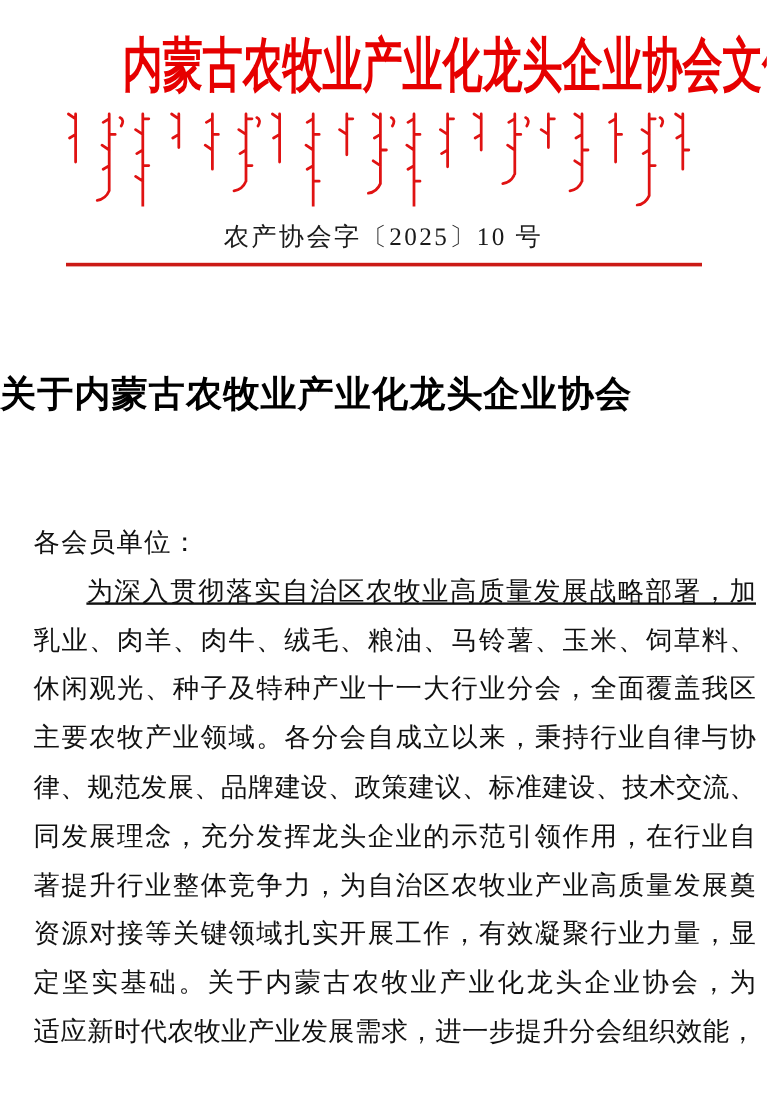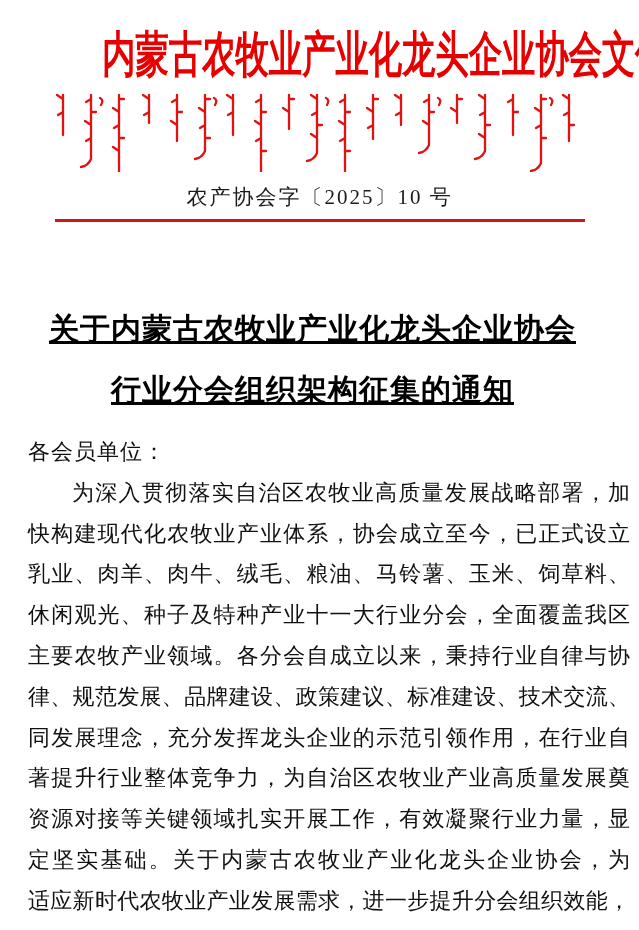--- a/index.html
+++ b/index.html
@@ -48,27 +48,26 @@
   .red-rule {
     position: absolute;
     top: 219px; left: 55px;
     width: 530px; height: 3px;
     background: #cb1a15;
   }
   
   .title-block {
     position: absolute;
     top: 298px; left: 0; width: 625px;
-    text-align: center;
+    text-align: left;
     font-weight: bold;
     color: #000000;
     font-size: 30px;
     line-height: 61px;
     margin: 0;
-    text-decoration: underline;
   }
   .t-line { display: block; letter-spacing: 1px; }
   
   .body-block {
     position: absolute;
     top: 432px; left: 28px;
     width: 602px;
     font-size: 22px;
     color: #111111;
   }
@@ -77,46 +76,44 @@
     line-height: 40.8px;
     text-align: justify;
     text-align-last: justify;
     white-space: nowrap;
   }
   .bline.salutation {
     text-align: center;
     text-align-last: left;
     letter-spacing: 1px;
   }
-  .bline.indent { text-indent: 2em; }
+  .bline.indent { text-indent: 2em; text-decoration: underline; }
 </style>
 </head>
 <body>
 
 <div class="page">
 
   <div class="org-title" style="color: rgb(230, 0, 0);">内蒙古农牧业产业化龙头企业协会文件</div>
 
   <svg class="mongol-band" id="mongol-svg" viewBox="0 0 534 82">
       <path d="M10 5 V45 M10 9 l-6 -4 M10 22 l-5 3 M38 5 V69 M38 9 l-5 3 M38 22 h5 M38 35 l-6 -4 M38 48 l-5 3 M38 69 q-3 7 -10 8 M47 8 q4 2 1 7 M66 5 V85 M66 9 h5 M66 22 l-6 -4 M66 35 l-5 3 M66 48 h5 M66 61 l-6 -4 M66 85 q-3 7 -10 8 M96 5 V33 M96 9 l-6 -4 M96 22 l-5 3 M124 5 V51 M124 9 l-5 3 M124 22 h5 M124 35 l-6 -4 M152 5 V61 M152 9 h5 M152 22 l-6 -4 M152 35 l-5 3 M152 48 h5 M152 61 q-3 7 -10 8 M161 8 q4 2 1 7 M180 5 V45 M180 9 l-6 -4 M180 22 l-5 3 M208 5 V87 M208 9 l-5 3 M208 22 h5 M208 35 l-6 -4 M208 48 l-5 3 M208 61 h5 M208 87 q-3 7 -10 8 M236 5 V39 M236 9 h5 M236 22 l-6 -4 M264 5 V63 M264 9 l-6 -4 M264 22 l-5 3 M264 35 h5 M264 48 l-6 -4 M264 63 q-3 7 -10 8 M273 8 q4 2 1 7 M292 5 V83 M292 9 l-5 3 M292 22 h5 M292 35 l-6 -4 M292 48 l-5 3 M292 61 h5 M292 83 q-3 7 -10 8 M320 5 V49 M320 9 h5 M320 22 l-6 -4 M320 35 l-5 3 M348 5 V35 M348 9 l-6 -4 M348 22 l-5 3 M376 5 V55 M376 9 l-5 3 M376 22 h5 M376 35 l-6 -4 M376 55 q-3 7 -10 8 M385 8 q4 2 1 7 M404 5 V33 M404 9 h5 M404 22 l-6 -4 M432 5 V61 M432 9 l-6 -4 M432 22 l-5 3 M432 35 h5 M432 48 l-6 -4 M432 61 q-3 7 -10 8 M460 5 V45 M460 9 l-5 3 M460 22 h5 M488 5 V73 M488 9 h5 M488 22 l-6 -4 M488 35 l-5 3 M488 48 h5 M488 73 q-3 7 -10 8 M497 8 q4 2 1 7 M516 5 V51 M516 9 l-6 -4 M516 22 l-5 3 M516 35 h5 " fill="none" stroke="#e01212" stroke-width="2.3" stroke-linecap="round"></path>
     </svg>
 
   <div class="doc-no">农产协会字〔2025〕10 号</div>
 
   <div class="red-rule" style="background: rgb(203, 26, 21);"></div>
 
   <h1 class="title-block">
     <span class="t-line">关于内蒙古农牧业产业化龙头企业协会</span>
-    <span class="t-line">行业分会组织架构征集的通知</span>
   </h1>
 
   <div class="body-block">
     <div class="bline salutation">各会员单位：</div>
     <div class="bline indent">为深入贯彻落实自治区农牧业高质量发展战略部署，加</div>
-    <div class="bline">快构建现代化农牧业产业体系，协会成立至今，已正式设立</div>
     <div class="bline">乳业、肉羊、肉牛、绒毛、粮油、马铃薯、玉米、饲草料、</div>
     <div class="bline">休闲观光、种子及特种产业十一大行业分会，全面覆盖我区</div>
     <div class="bline">主要农牧产业领域。各分会自成立以来，秉持行业自律与协</div>
     <div class="bline">律、规范发展、品牌建设、政策建议、标准建设、技术交流、</div>
     <div class="bline">同发展理念，充分发挥龙头企业的示范引领作用，在行业自</div>
     <div class="bline">著提升行业整体竞争力，为自治区农牧业产业高质量发展奠</div>
     <div class="bline">资源对接等关键领域扎实开展工作，有效凝聚行业力量，显</div>
     <div class="bline">定坚实基础。关于内蒙古农牧业产业化龙头企业协会，为</div>
     <div class="bline">适应新时代农牧业产业发展需求，进一步提升分会组织效能，</div>
   </div>

